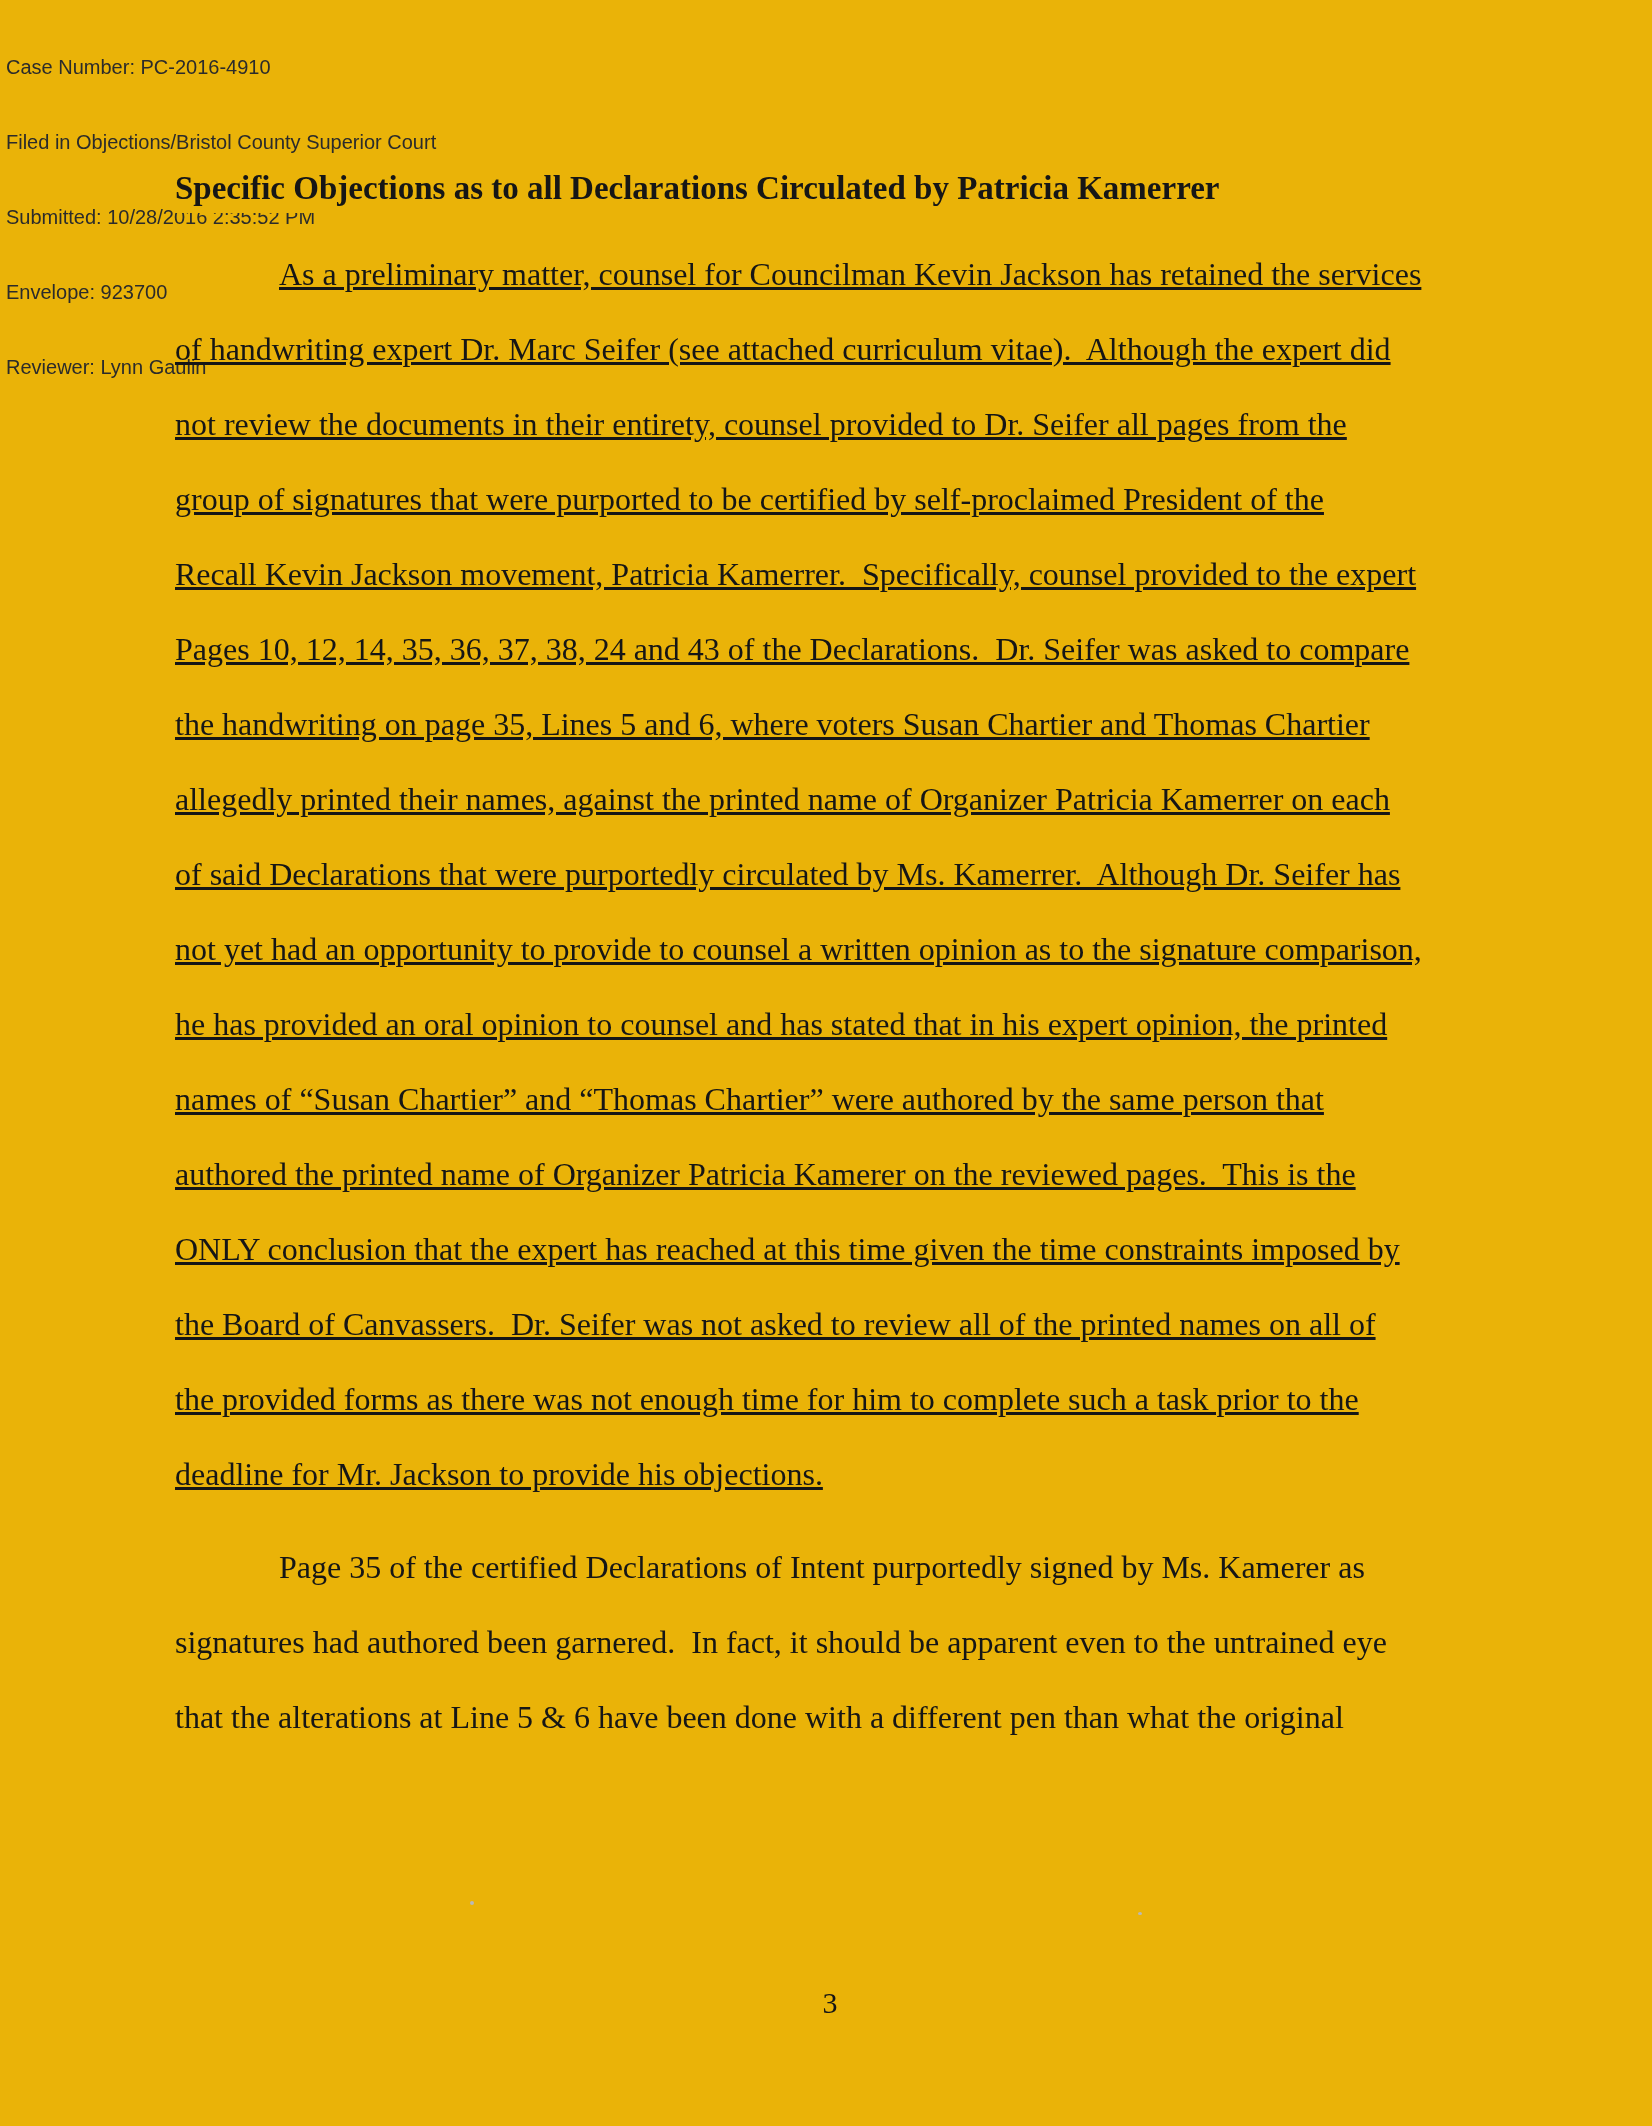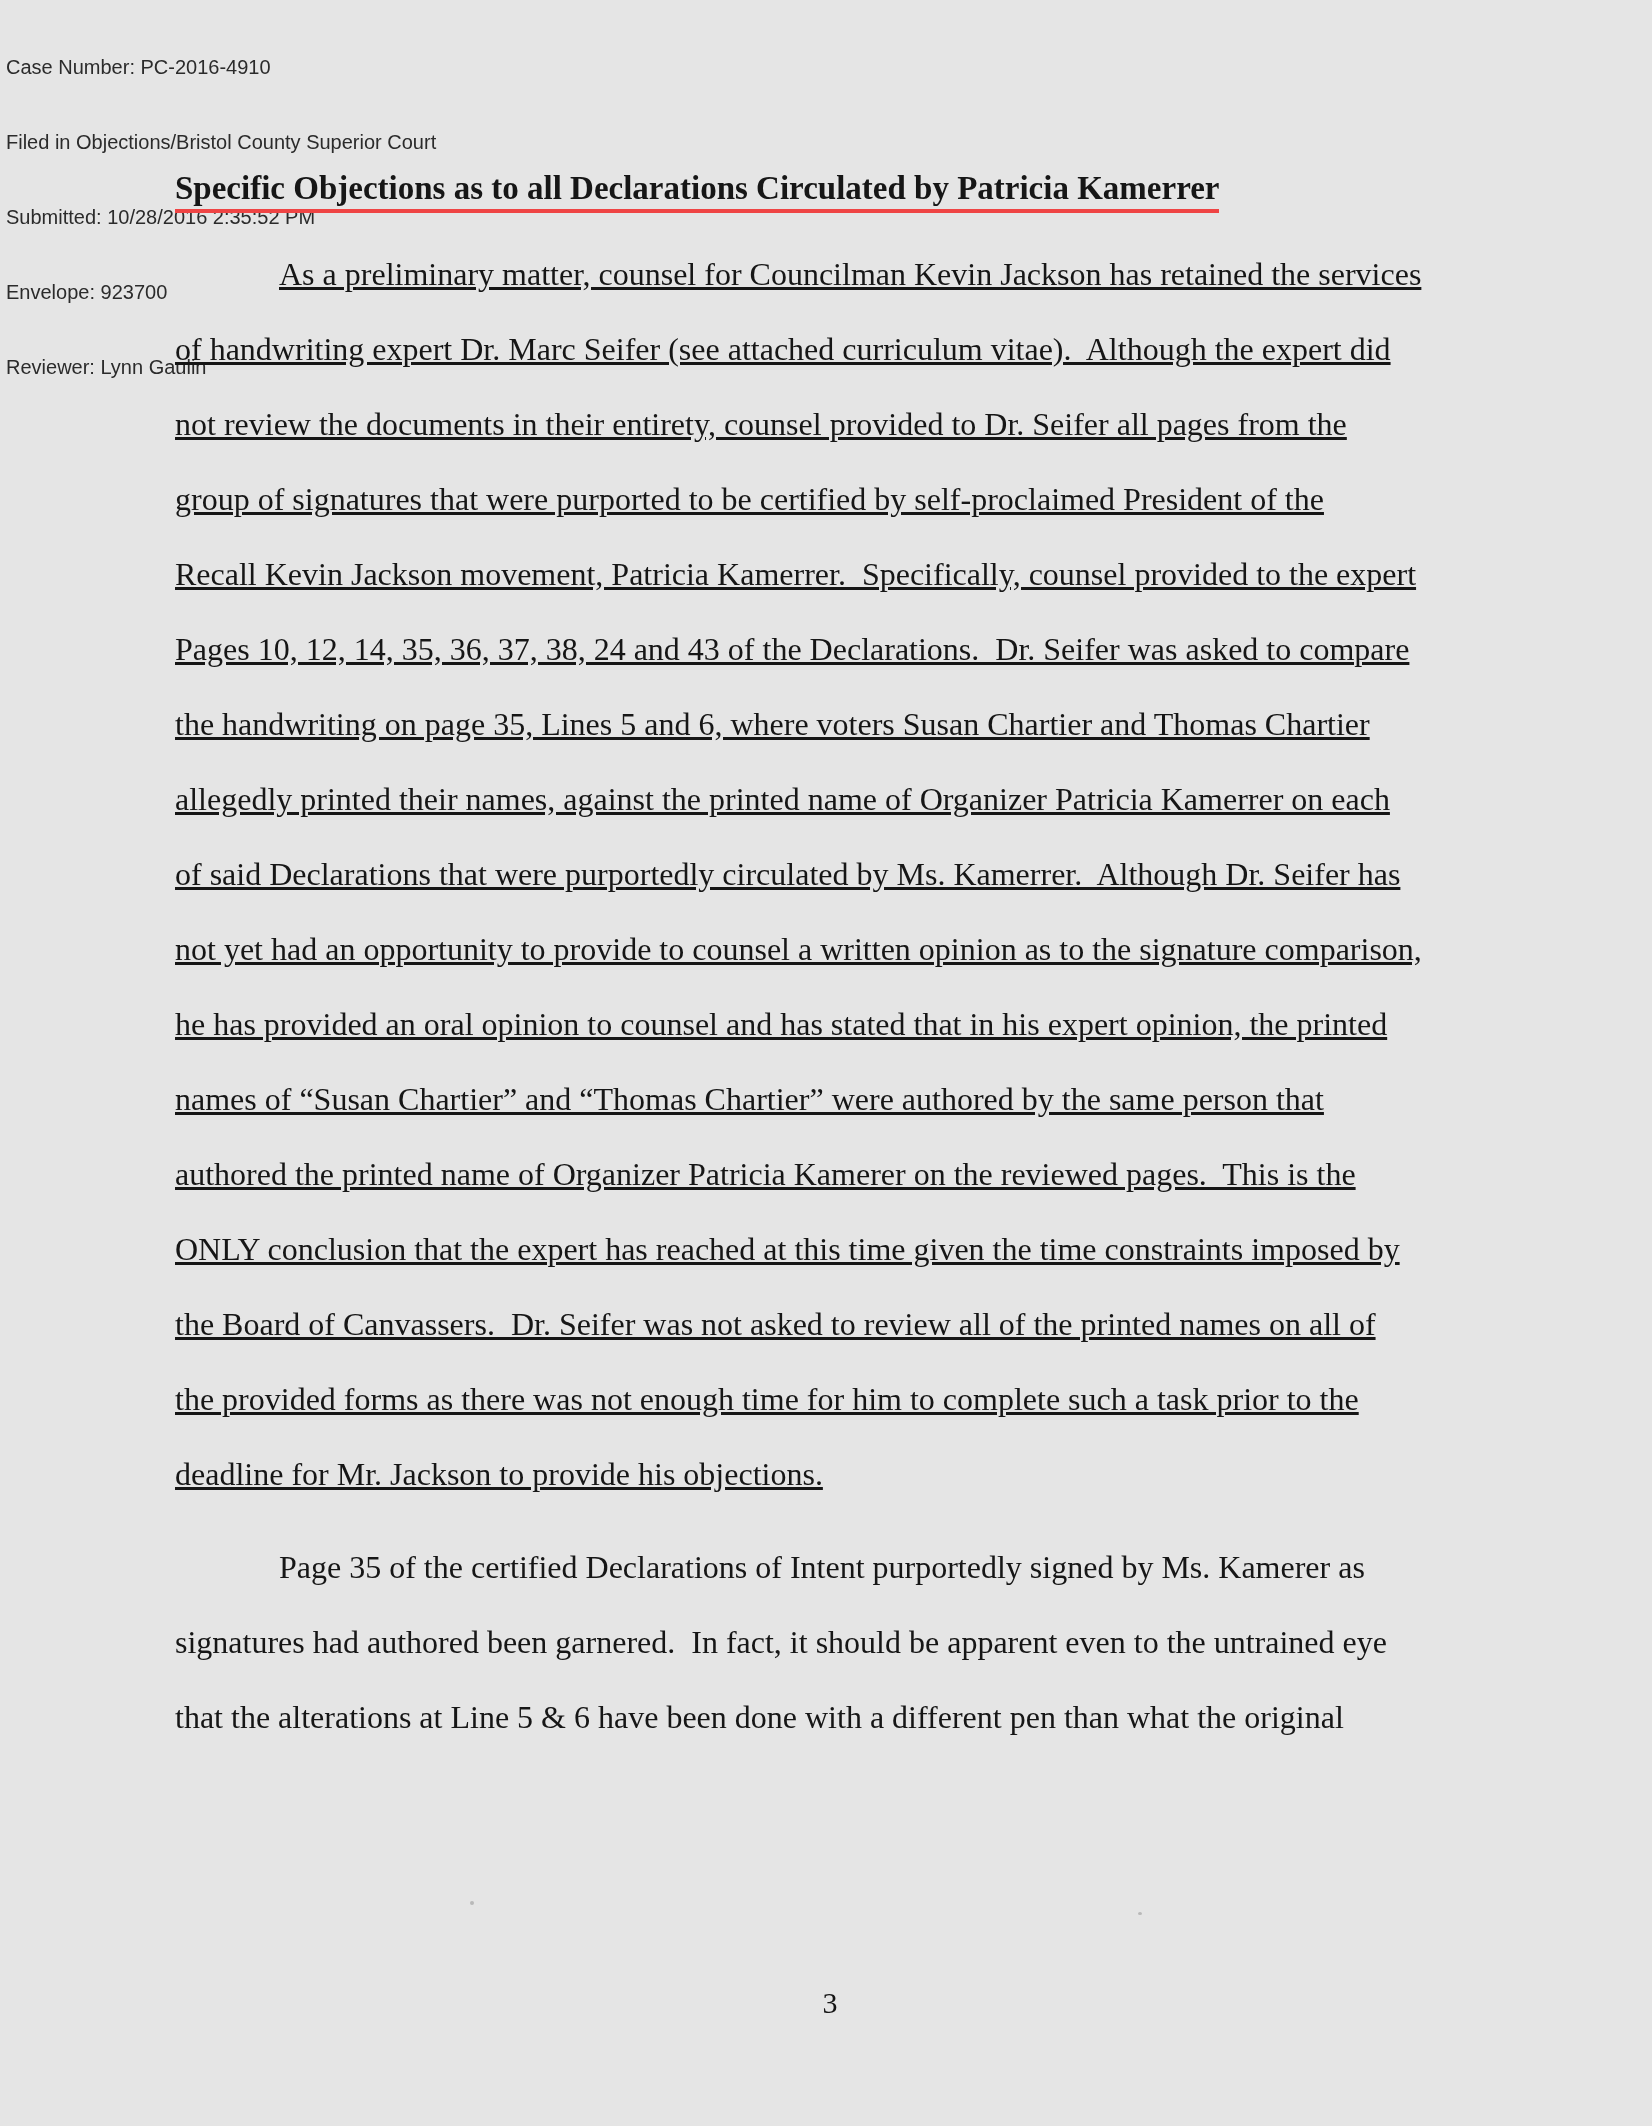--- a/index.html
+++ b/index.html
@@ -4,21 +4,21 @@
 <style>
   html, body {
     margin: 0;
     padding: 0;
     background: #ffffff;
   }
   .page {
     position: relative;
     width: 1652px;
     height: 2126px;
-    background: #e5e5e5;
+    background: #eab308;
     overflow: hidden;
     color: #161616;
   }
   
   .stamp {
     position: absolute;
     left: 6px;
     top: 5px;
     font-family: "Liberation Sans", sans-serif;
     font-size: 20px;
@@ -28,21 +28,21 @@
   }
   
   .doc-title {
     position: absolute;
     left: 175px;
     top: 170px;
     font-family: "Liberation Serif", serif;
     font-weight: 700;
     font-size: 33px;
     display: inline-block;
-    border-bottom: 4px solid #ef4444;
+    border-bottom: 4px solid #eab308;
     padding-bottom: 2px;
     white-space: pre;
   }
   .para {
     position: absolute;
     left: 175px;
     width: 1340px;
     font-family: "Liberation Serif", serif;
   }
   .para-1 { top: 237px; text-decoration: underline; }

